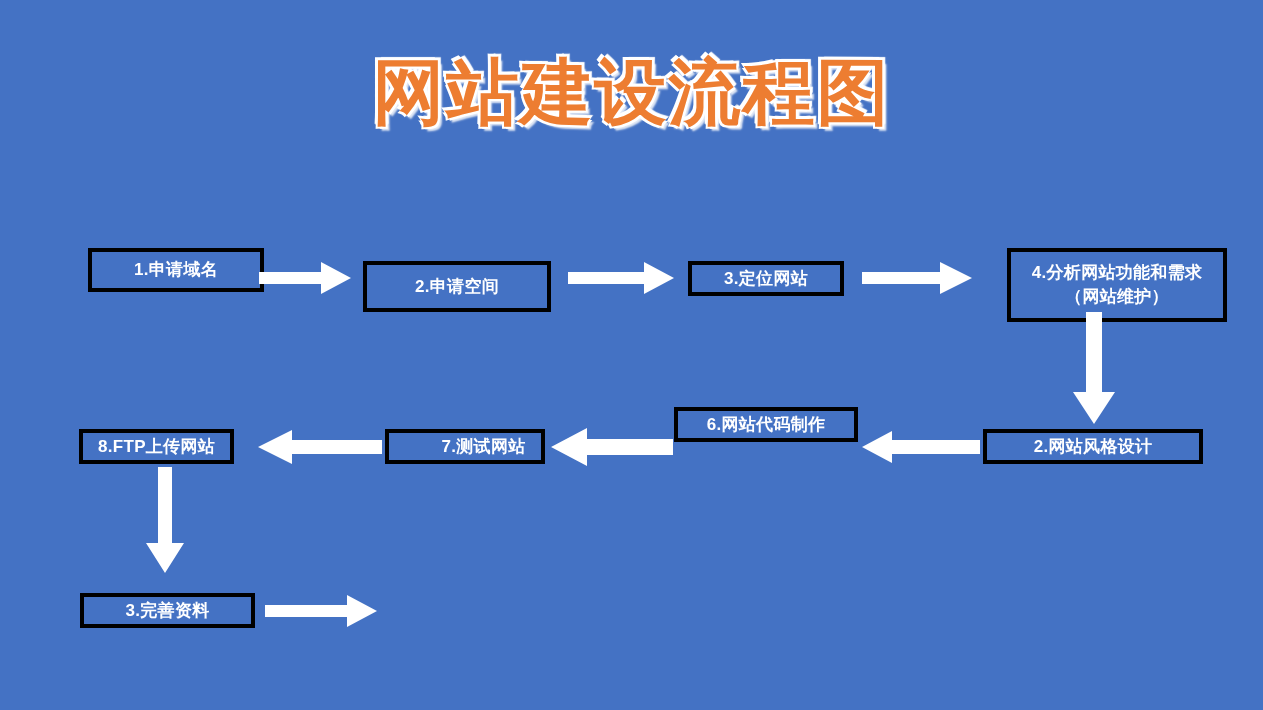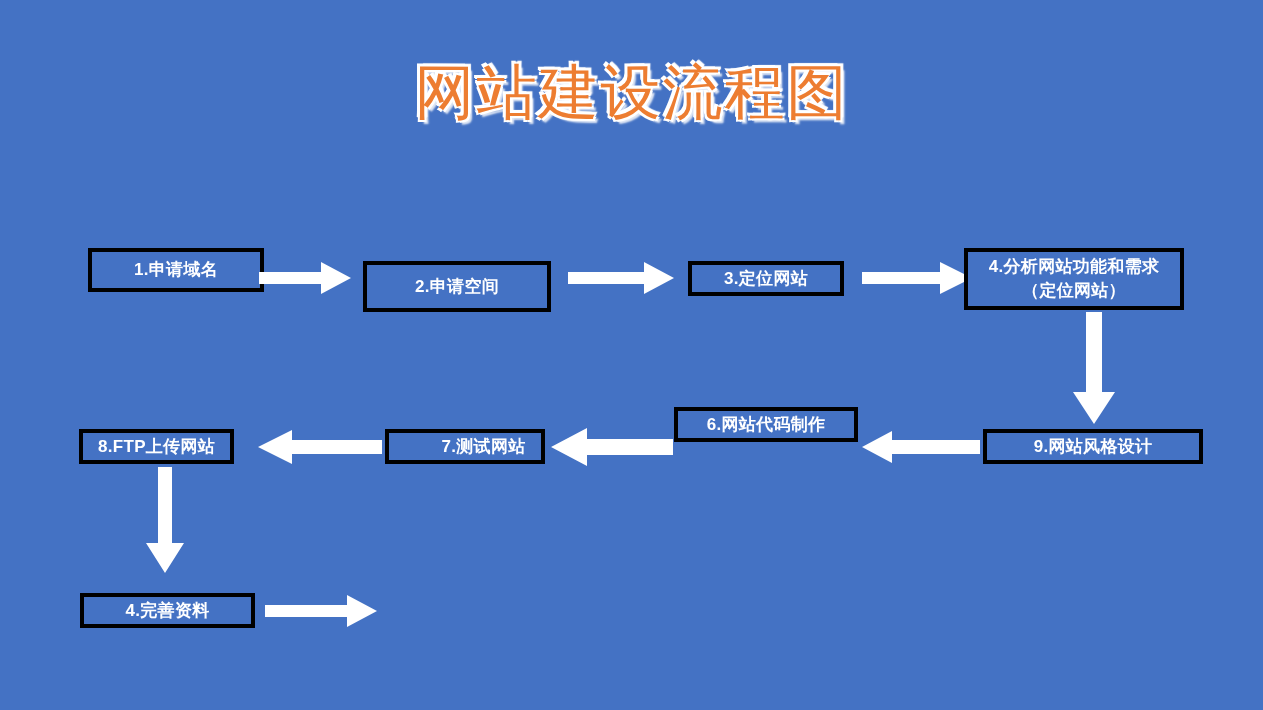--- a/index.html
+++ b/index.html
@@ -20,23 +20,23 @@
     overflow: hidden;
   }
   
   #title {
     position: absolute;
     left: 0;
     top: 42px;
     width: 1263px;
     text-align: center;
     font-family: "DejaVu Serif", "Liberation Serif", serif;
-    font-size: 60px;
+    font-size: 72px;
     line-height: 100px;
-    font-weight: normal;
+    font-weight: bold;
     letter-spacing: 2px;
     color: #ed7d31;
     text-shadow:
       -2px -2px 0 #ffffff,
        2px -2px 0 #ffffff,
       -2px  2px 0 #ffffff,
        2px  2px 0 #ffffff,
       -3px -3px 0 #ffffff,
        3px -3px 1px #ffffff,
        4px  4px 2px rgba(255,255,255,0.85);
@@ -107,24 +107,24 @@
       <span class="l1">3.定位网站</span>
     </div>
   </div>
 
   <div class="arrow" style="left:862px; top:262px;">
     <svg width="110" height="32" viewBox="0 0 110 32" aria-hidden="true">
       <polygon points="0,10 78,10 78,0 110,16 78,32 78,22 0,22" fill="#ffffff"></polygon>
     </svg>
   </div>
 
-  <div class="fbox" style="left:964px; top:248px; width:220px; height:62px;">
+  <div class="fbox" style="left:1007px; top:248px; width:220px; height:74px;">
     <div class="lines">
       <span class="l1">4.分析网站功能和需求</span>
-      <span class="l2">（定位网站）</span>
+      <span class="l2">（网站维护）</span>
     </div>
   </div>
 
   <div class="arrow" style="left:1073px; top:312px;">
     <svg width="42" height="112" viewBox="0 0 42 112" aria-hidden="true">
       <polygon points="13,0 29,0 29,80 42,80 21,112 0,80 13,80" fill="#ffffff"></polygon>
     </svg>
   </div>
 
   <div class="fbox" style="left:79px; top:429px; width:155px; height:35px;">
@@ -158,33 +158,33 @@
   </div>
 
   <div class="arrow" style="left:862px; top:431px;">
     <svg width="118" height="32" viewBox="0 0 118 32" aria-hidden="true">
       <polygon points="0,16 30,0 30,9 118,9 118,23 30,23 30,32" fill="#ffffff"></polygon>
     </svg>
   </div>
 
   <div class="fbox" style="left:983px; top:429px; width:220px; height:35px;">
     <div class="lines">
-      <span class="l1">9.网站风格设计</span>
+      <span class="l1">2.网站风格设计</span>
     </div>
   </div>
 
   <div class="arrow" style="left:146px; top:467px;">
     <svg width="38" height="106" viewBox="0 0 38 106" aria-hidden="true">
       <polygon points="12,0 26,0 26,76 38,76 19,106 0,76 12,76" fill="#ffffff"></polygon>
     </svg>
   </div>
 
   <div class="fbox" style="left:80px; top:593px; width:175px; height:35px;">
     <div class="lines">
-      <span class="l1">4.完善资料</span>
+      <span class="l1">3.完善资料</span>
     </div>
   </div>
 
   <div class="arrow" style="left:265px; top:595px;">
     <svg width="112" height="32" viewBox="0 0 112 32" aria-hidden="true">
       <polygon points="0,10 82,10 82,0 112,16 82,32 82,22 0,22" fill="#ffffff"></polygon>
     </svg>
   </div>
 
 

